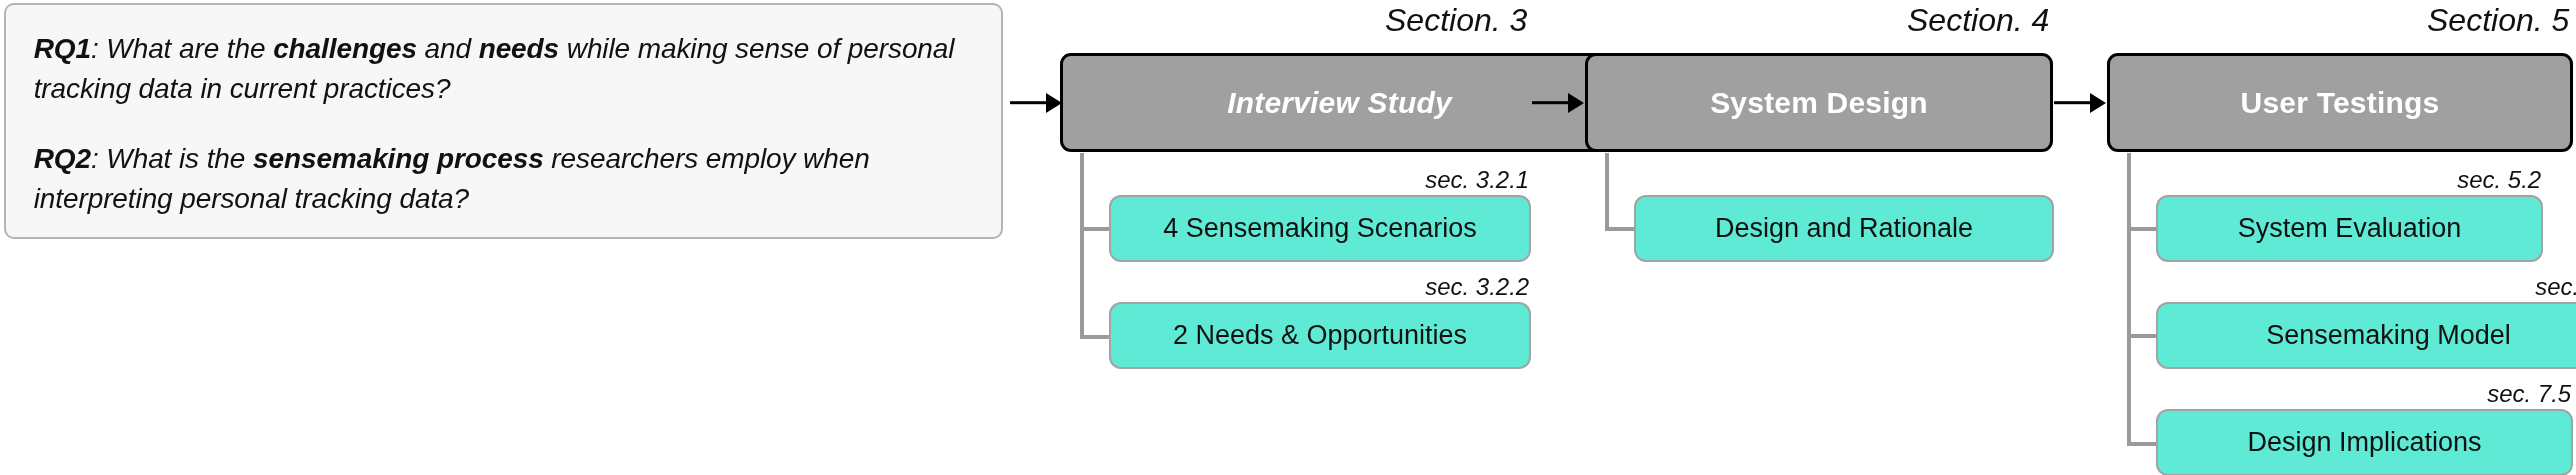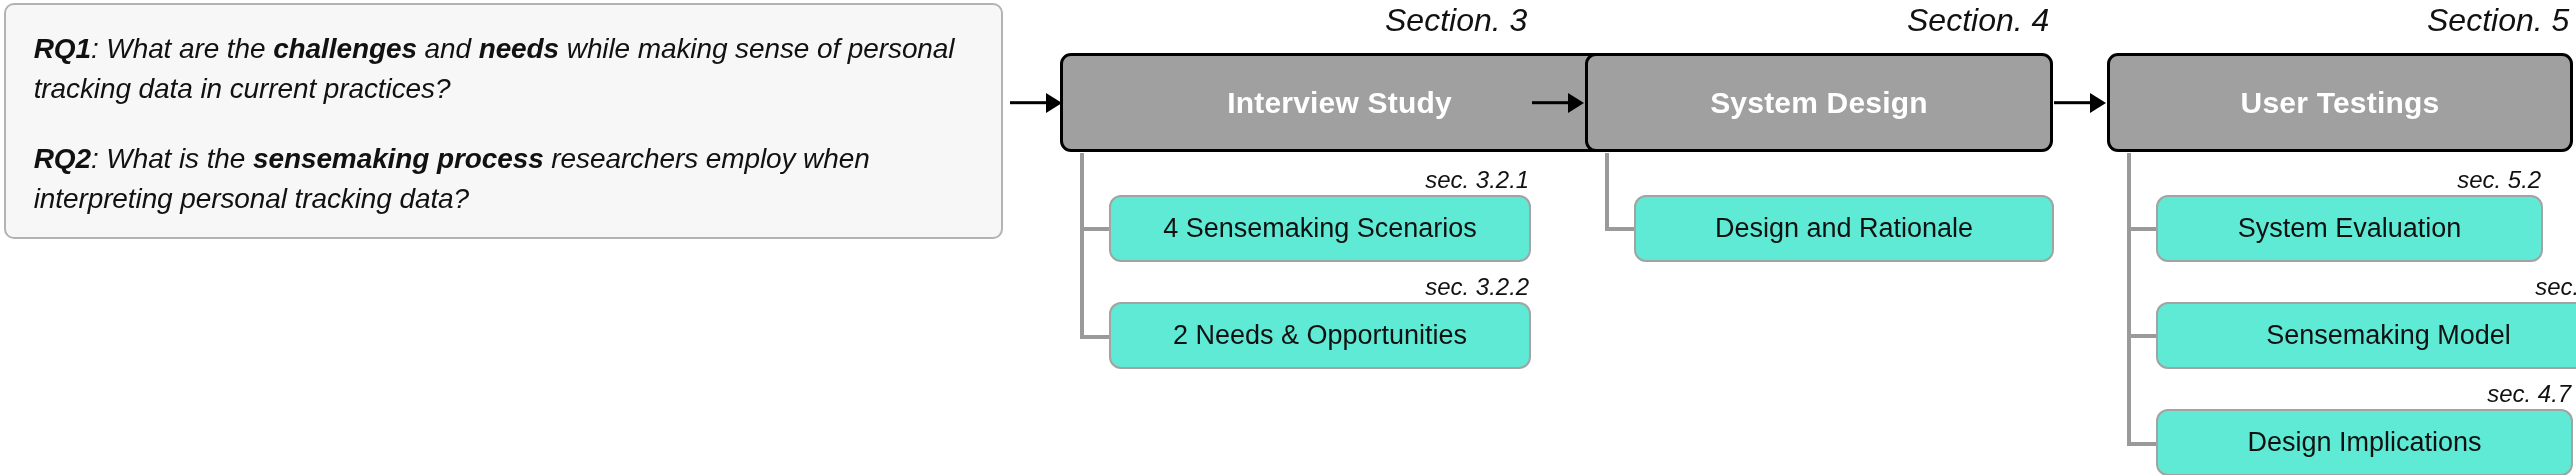--- a/index.html
+++ b/index.html
@@ -148,21 +148,21 @@
     </div>
   </div>
 
   <div class="arrow" style="left:1010px; top:93px; width:52px; height:20px;">
     <div class="shaft"></div>
     <div class="head"></div>
   </div>
 
   <div class="stage" style="left:1060px; width:471px;">
     <div class="section-label">Section. 3</div>
-    <div class="stage-box" style="width:559px;">
+    <div class="stage-box" style="width:559px;font-style:italic;">
       <span class="stage-title">Interview Study</span>
     </div>
 
     <div class="tree-trunk" style="left:20px; top:153px; height:186px;"></div>
     <div class="tree-branch" style="left:20px; top:227px; width:31px;"></div>
     <div class="tree-branch" style="left:20px; top:335px; width:31px;"></div>
 
     <div class="sub-item" style="left:49px; top:195px; width:422px;">
       <div class="sub-label">sec. 3.2.1</div>
       <div class="sub-box">
@@ -221,21 +221,21 @@
         <span class="sub-text">System Evaluation</span>
       </div>
     </div>
     <div class="sub-item" style="left:49px; top:302px; width:465px;">
       <div class="sub-label">sec. 5.3</div>
       <div class="sub-box">
         <span class="sub-text">Sensemaking Model</span>
       </div>
     </div>
     <div class="sub-item" style="left:49px; top:409px; width:417px;">
-      <div class="sub-label">sec. 4.7</div>
+      <div class="sub-label">sec. 7.5</div>
       <div class="sub-box">
         <span class="sub-text">Design Implications</span>
       </div>
     </div>
   </div>
 
 </div>
 
 
 </body></html>

